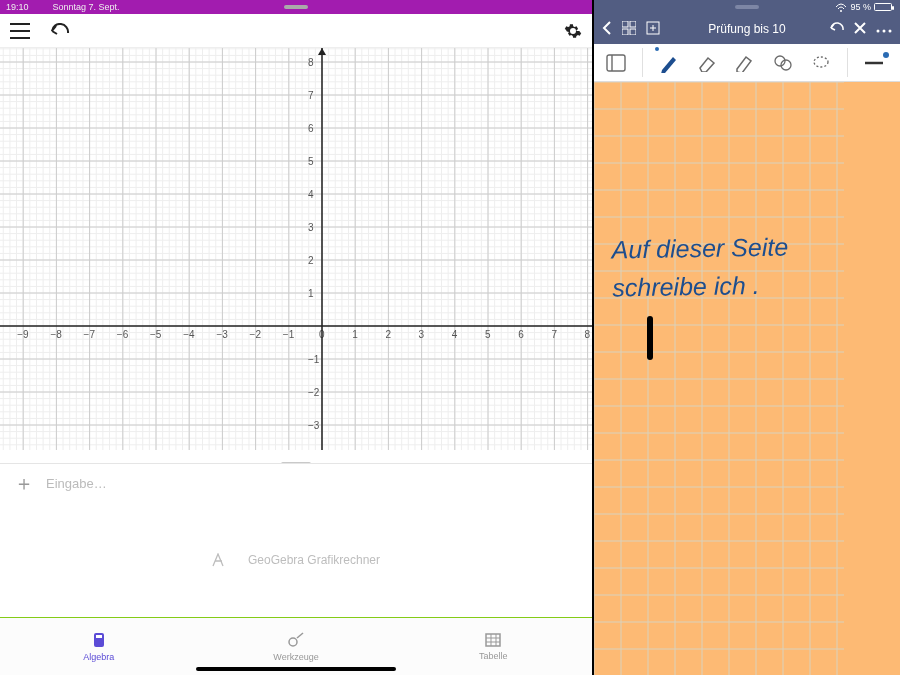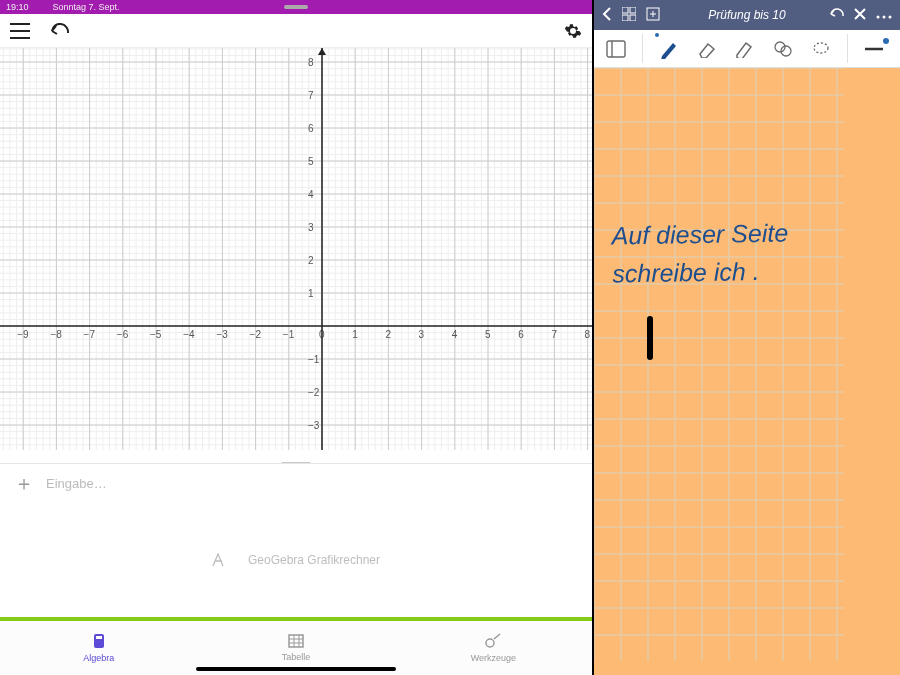--- a/index.html
+++ b/index.html
@@ -25,36 +25,36 @@
   .axis  { stroke: #222; stroke-width: 1.5; }
   .resize-pill { position: absolute; left: 50%; bottom: -3px; transform: translateX(-50%); width: 30px; height: 4px; background: #c9c9c9; border-radius: 2px; }
 
   .gg-input { height: 40px; display: flex; align-items: center; gap: 12px; padding: 0 14px; border-top: 1px solid #e5e5e5; background: #fff; }
   .gg-input .plus { color: #999; font-size: 20px; font-weight: 300; }
   .gg-input input { border: none; outline: none; font-size: 13px; width: 100%; color: #ef4444; }
   .gg-input input::placeholder { color: #bbb; }
 
   .gg-spacer { flex: 0 0 114px; background: #fff; display: flex; align-items: center; justify-content: center; gap: 20px; color: #bdbdbd; font-size: 12px; }
 
-  .gg-bottom { height: 58px; background: #fcfcfc; border-top: 4px solid #84cc16; display: flex; position: relative; }
+  .gg-bottom { height: 58px; background: #fcfcfc; border-top: 1px solid #84cc16; display: flex; position: relative; }
   .gg-bottom .tab { flex: 1; display: flex; flex-direction: column; align-items: center; justify-content: center; gap: 2px; font-size: 9px; color: #999; }
   .gg-bottom .tab.active { color: #5b4bd6; }
   .home-indicator { position: absolute; bottom: 4px; left: 50%; transform: translateX(-50%); width: 200px; height: 4px; background: #000; border-radius: 3px; }
 
   
   .right { flex: 1; height: 675px; display: flex; flex-direction: column; background: #f6f0df; }
 
   .nt-status { height: 14px; background: #525d82; color: #fff; font-size: 9px; display: flex; align-items: center; justify-content: space-between; padding: 0 8px; position: relative; }
   .nt-status .pill { position: absolute; left: 50%; transform: translateX(-50%); width: 24px; height: 4px; border-radius: 2px; background: #7d86a5; }
   .batt { display: flex; align-items: center; gap: 3px; }
   .batt-shell { width: 18px; height: 8px; border: 1px solid #fff; border-radius: 1.5px; position: relative; }
   .batt-shell::after { content: ""; position: absolute; right: -3px; top: 2px; width: 2px; height: 4px; background: #fff; border-radius: 1px; }
   .batt-fill { height: 100%; background: #fff; }
 
-  .nt-title { height: 30px; background: #525d82; color: #fff; display: flex; align-items: center; justify-content: space-between; padding: 0 8px; font-size: 12px; font-style: italic; }
+  .nt-title { height: 30px; background: #525d82; color: #fff; display: flex; align-items: center; justify-content: space-between; padding: 0 8px; font-size: 12px; }
   .nt-title .l, .nt-title .r { display: flex; align-items: center; gap: 10px; }
   .nt-title .title-text { position: absolute; left: 50%; transform: translateX(-50%); font-size: 12px; }
   .nt-title { position: relative; }
 
   .nt-tools { height: 38px; background: #fff; border-bottom: 1px solid #ddd; display: flex; align-items: center; gap: 14px; padding: 0 10px; }
   .nt-tools .tool { display: flex; align-items: center; justify-content: center; width: 24px; height: 24px; position: relative; }
   .nt-tools .tool.active::before { content: ""; position: absolute; left: -2px; top: -4px; width: 4px; height: 4px; background: #2a6bb3; border-radius: 50%; }
   .nt-tools .divider { width: 1px; align-self: stretch; background: #e0e0e0; margin: 4px 0; }
   .pen-dot { width: 6px; height: 6px; border-radius: 50%; background: #2a6bb3; position: absolute; right: 1px; top: 1px; }
 
@@ -341,38 +341,50 @@
 
     <div class="gg-bottom" id="bottom-tabs">
       <div class="tab active">
           <span><svg width="16" height="16">
               <rect x="3" y="1" width="10" height="14" rx="2" fill="currentColor"></rect>
               <rect x="5" y="3" width="6" height="3" fill="#fff"></rect>
             </svg></span>
           <span>Algebra</span>
         </div>
         <div class="tab">
+          <span><svg width="18" height="16">
+              <circle cx="6" cy="10" r="4" stroke="currentColor" fill="none" stroke-width="1.5"></circle>
+              <path d="M10 6 L16 1" stroke="currentColor" stroke-width="1.5"></path>
+            </svg></span>
+          <span>Werkzeuge</span>
+        </div>
+        <div class="tab">
           <span><svg width="16" height="14">
               <rect x="1" y="1" width="14" height="12" stroke="currentColor" fill="none" stroke-width="1.5"></rect>
               <path d="M1 5h14M1 9h14M6 1v12M11 1v12" stroke="currentColor"></path>
             </svg></span>
           <span>Tabelle</span>
         </div>
-        <div class="tab">
-          <span><svg width="18" height="16">
-              <circle cx="6" cy="10" r="4" stroke="currentColor" fill="none" stroke-width="1.5"></circle>
-              <path d="M10 6 L16 1" stroke="currentColor" stroke-width="1.5"></path>
-            </svg></span>
-          <span>Werkzeuge</span>
-        </div>
         <div class="home-indicator"></div>
     </div>
   </div>
 
   <div class="right">
+    <div class="nt-status">
+      <div class="pill"></div>
+      <span></span>
+      <span class="batt">
+        <svg width="12" height="9">
+            <path d="M1 4 Q6 -2 11 4 M3 6 Q6 2 9 6" stroke="#fff" stroke-width="1" fill="none"></path>
+            <circle cx="6" cy="8" r="1" fill="#fff"></circle>
+          </svg>
+        <span>95 %</span>
+        <span class="batt-shell"><span class="batt-fill" id="batt-fill" style="width: 95%;"></span></span>
+      </span>
+    </div>
 
     <div class="nt-title">
       <div class="l">
         <span><svg width="10" height="14">
               <path d="M8 1 L2 7 L8 13" stroke="#fff" stroke-width="2" fill="none"></path>
             </svg></span>
         <span><svg width="14" height="14">
               <rect x="0" y="0" width="6" height="6" stroke="#fff" fill="none"></rect>
               <rect x="8" y="0" width="6" height="6" stroke="#fff" fill="none"></rect>
               <rect x="0" y="8" width="6" height="6" stroke="#fff" fill="none"></rect>

